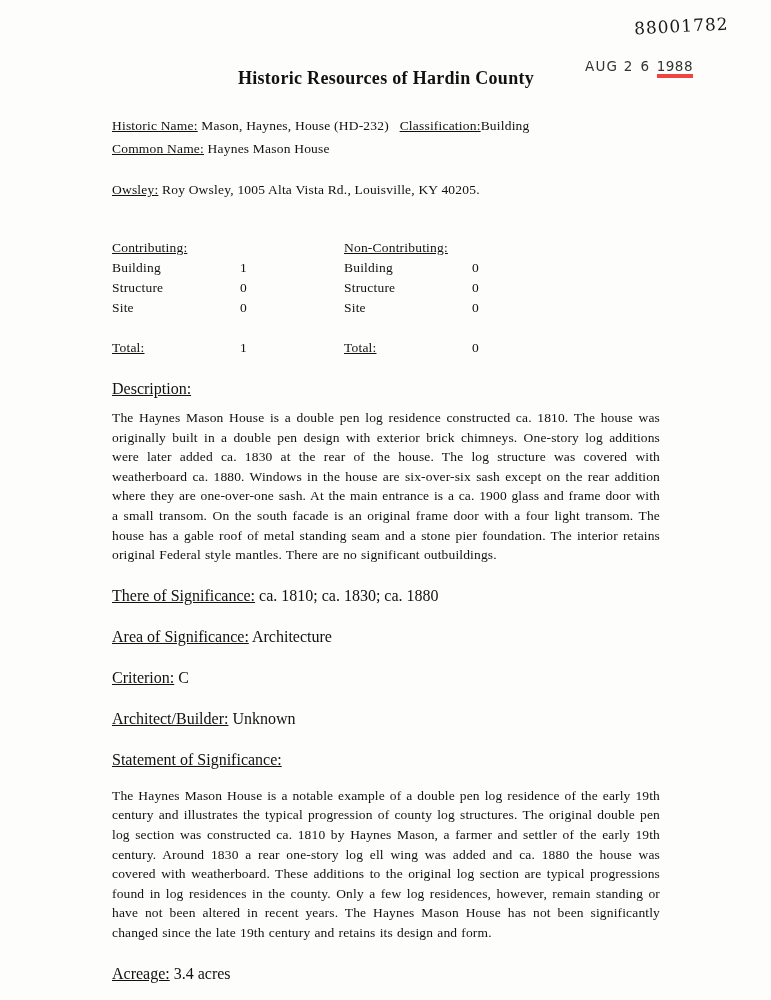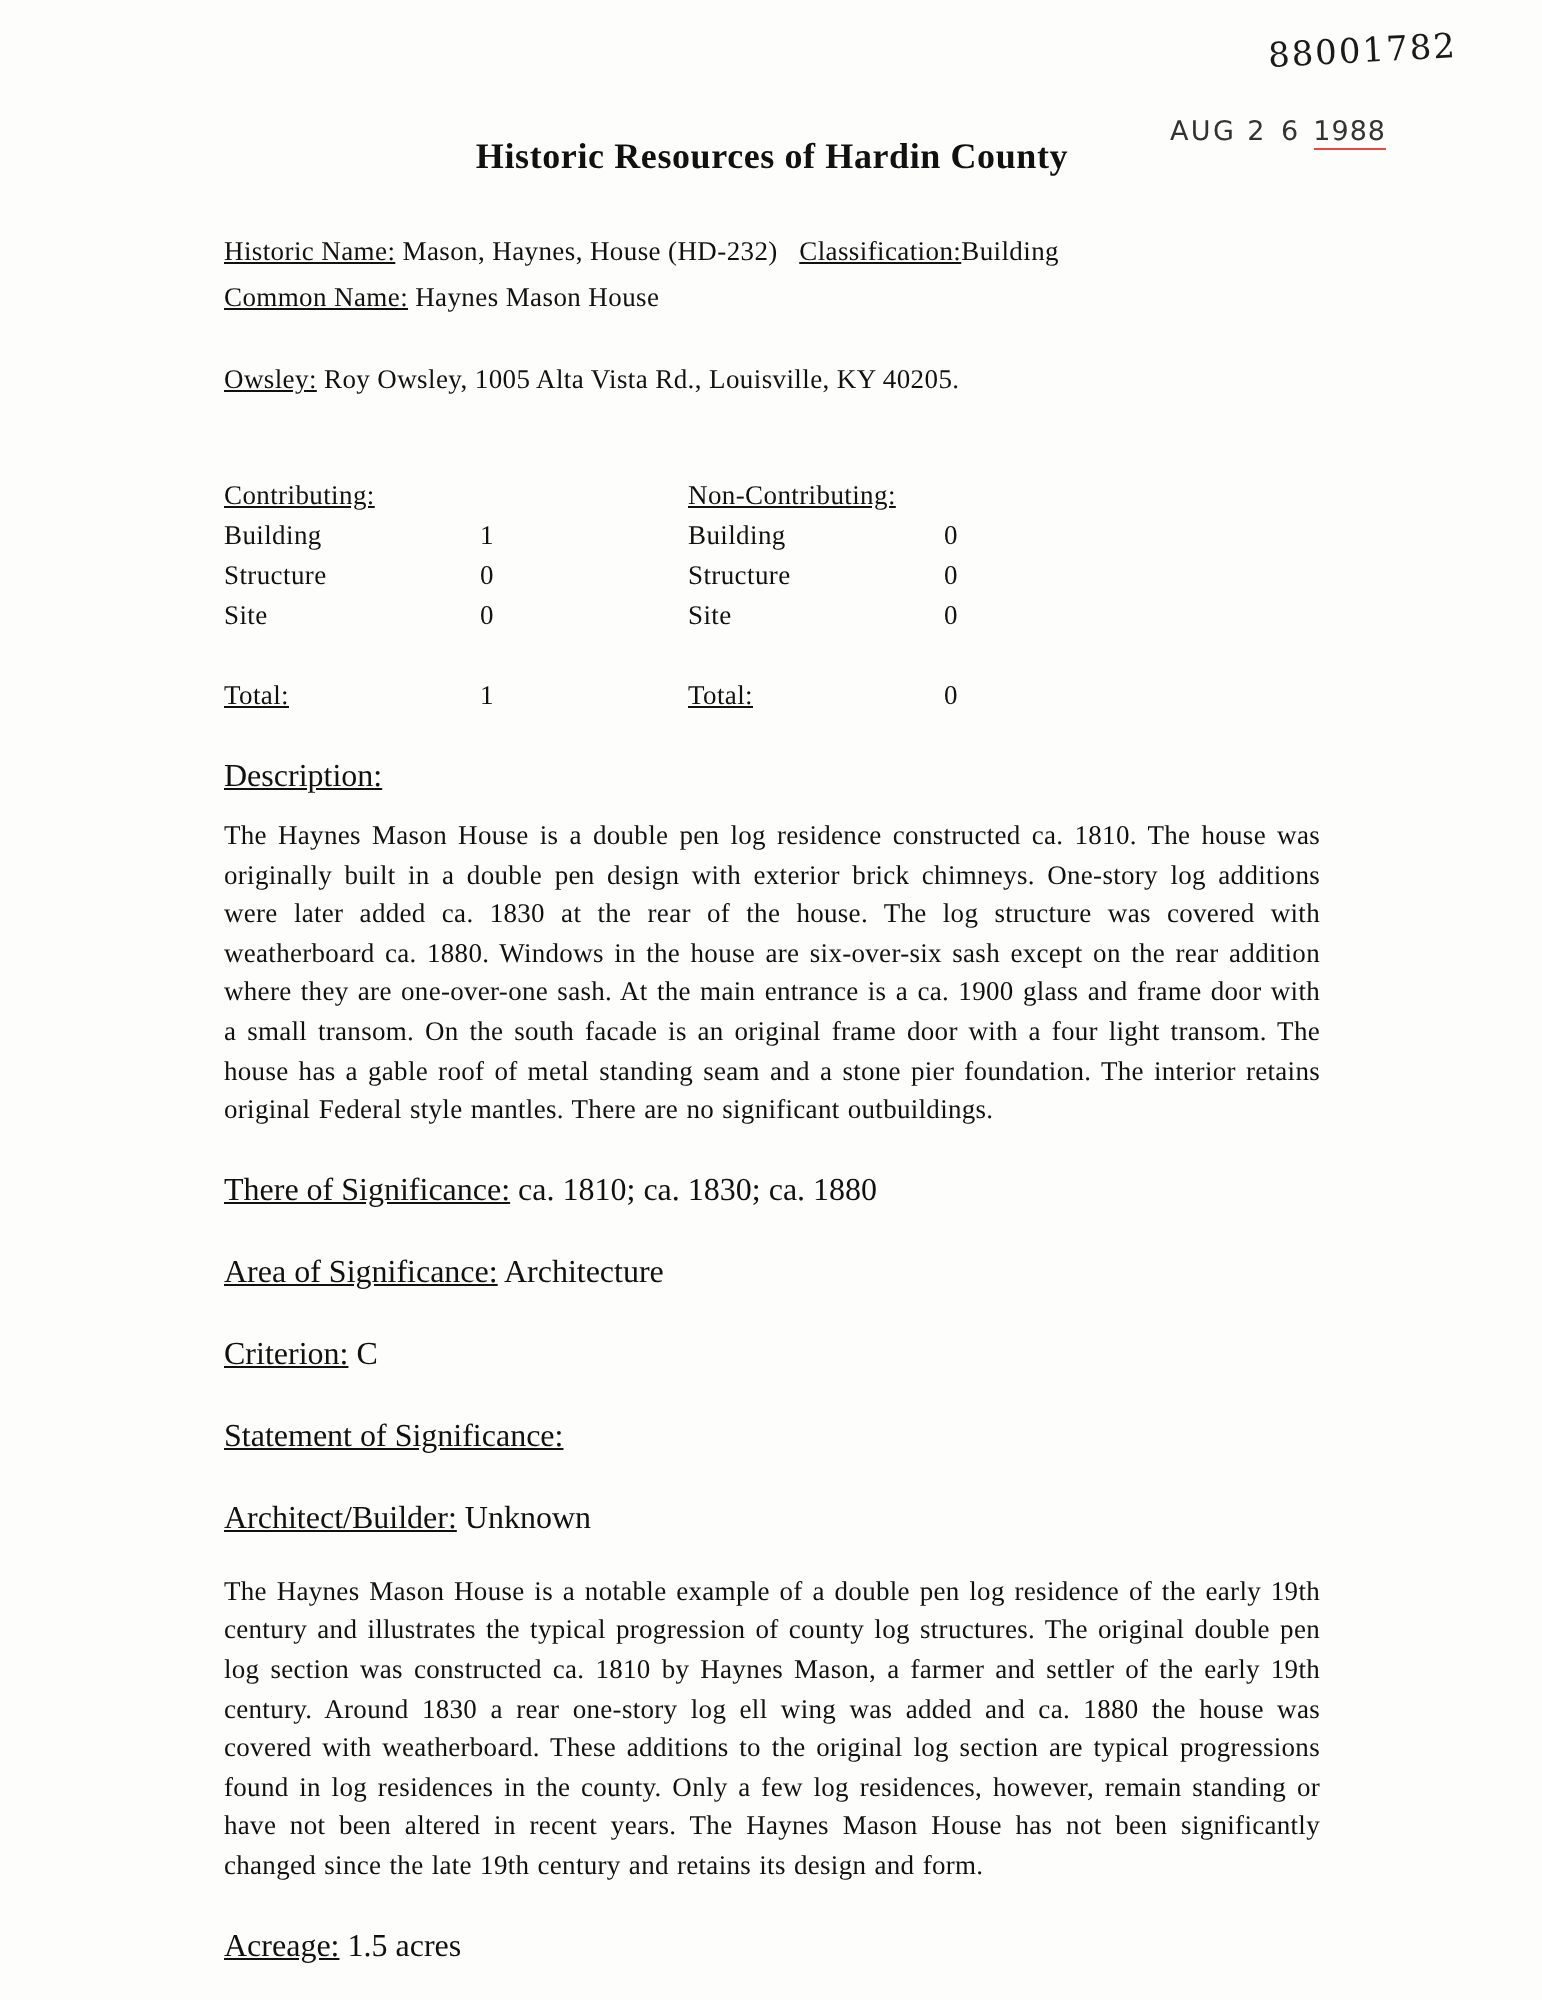--- a/index.html
+++ b/index.html
@@ -44,21 +44,21 @@
     font-family: "DejaVu Sans", sans-serif;
     font-size: 13.5px;
     letter-spacing: 1.2px;
     color: #333;
   }
   .datestamp .dsday {
     letter-spacing: 2px;
   }
   .datestamp .dsyear {
     letter-spacing: 0.5px;
-    border-bottom: 1px solid #ef4444;
+    border-bottom: 4px solid #ef4444;
     text-align: right;
   }
 
   .content {
     position: absolute;
     left: 112px;
     top: 68px;
     width: 548px;
   }
 
@@ -214,29 +214,29 @@
       <span class="u">Area of Significance:</span>
       <span>Architecture</span>
     </div>
 
     <div class="section-head">
       <span class="u">Criterion:</span>
       <span>C</span>
     </div>
 
     <div class="section-head">
-      <span class="u">Statement of Significance:</span>
-    </div>
-
-    <div class="section-head">
       <span class="u">Architect/Builder:</span>
       <span>Unknown</span>
     </div>
 
+    <div class="section-head">
+      <span class="u">Statement of Significance:</span>
+    </div>
+
     <p class="para" style="margin-top:16px;">The Haynes Mason House is a notable example of a double pen log residence of the early 19th century and illustrates the typical progression of county log structures. The original double pen log section was constructed ca. 1810 by Haynes Mason, a farmer and settler of the early 19th century. Around 1830 a rear one-story log ell wing was added and ca. 1880 the house was covered with weatherboard. These additions to the original log section are typical progressions found in log residences in the county. Only a few log residences, however, remain standing or have not been altered in recent years. The Haynes Mason House has not been significantly changed since the late 19th century and retains its design and form.</p>
 
     <div class="section-head">
       <span class="u">Acreage:</span>
-      <span>1.5 acres</span>
+      <span>3.4 acres</span>
     </div>
 
   </div>
 </div>
 
 </body></html>

